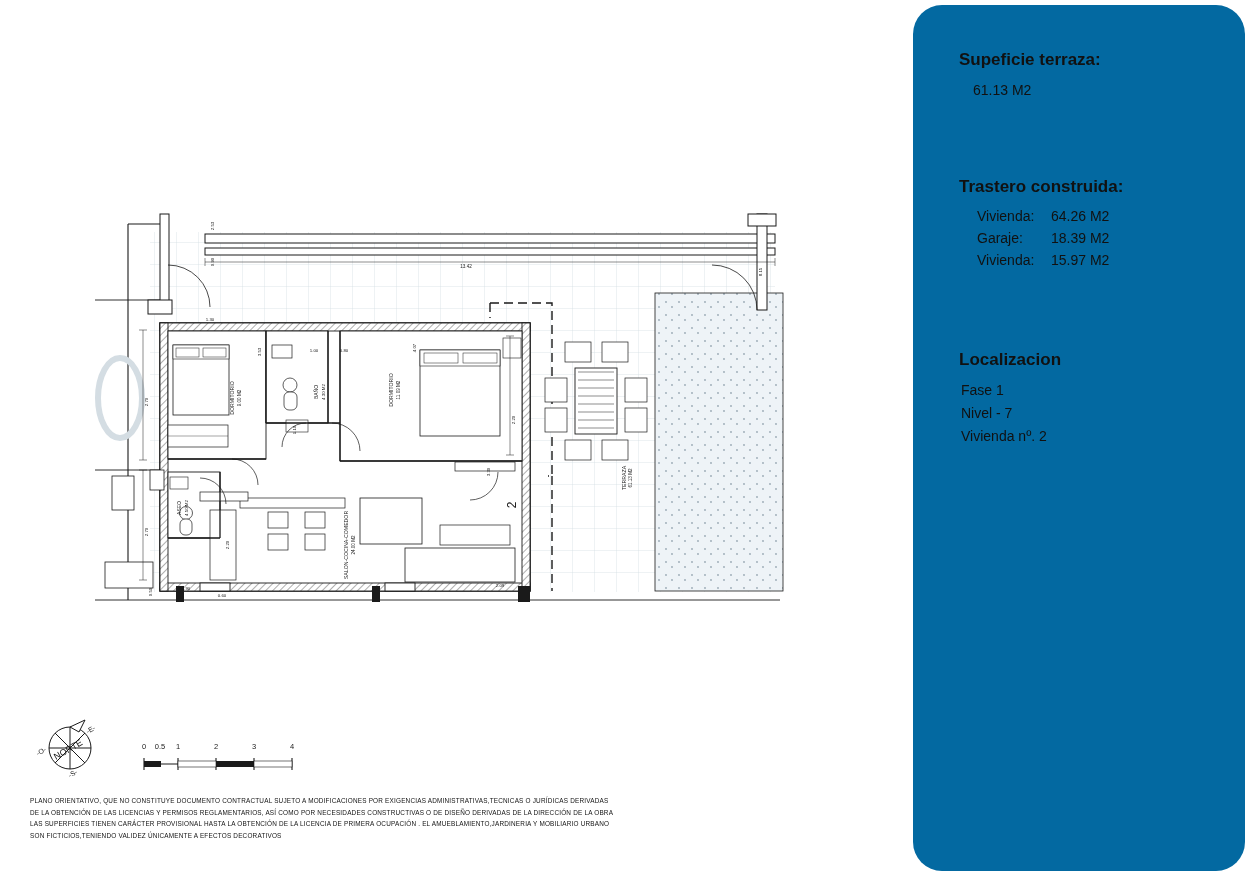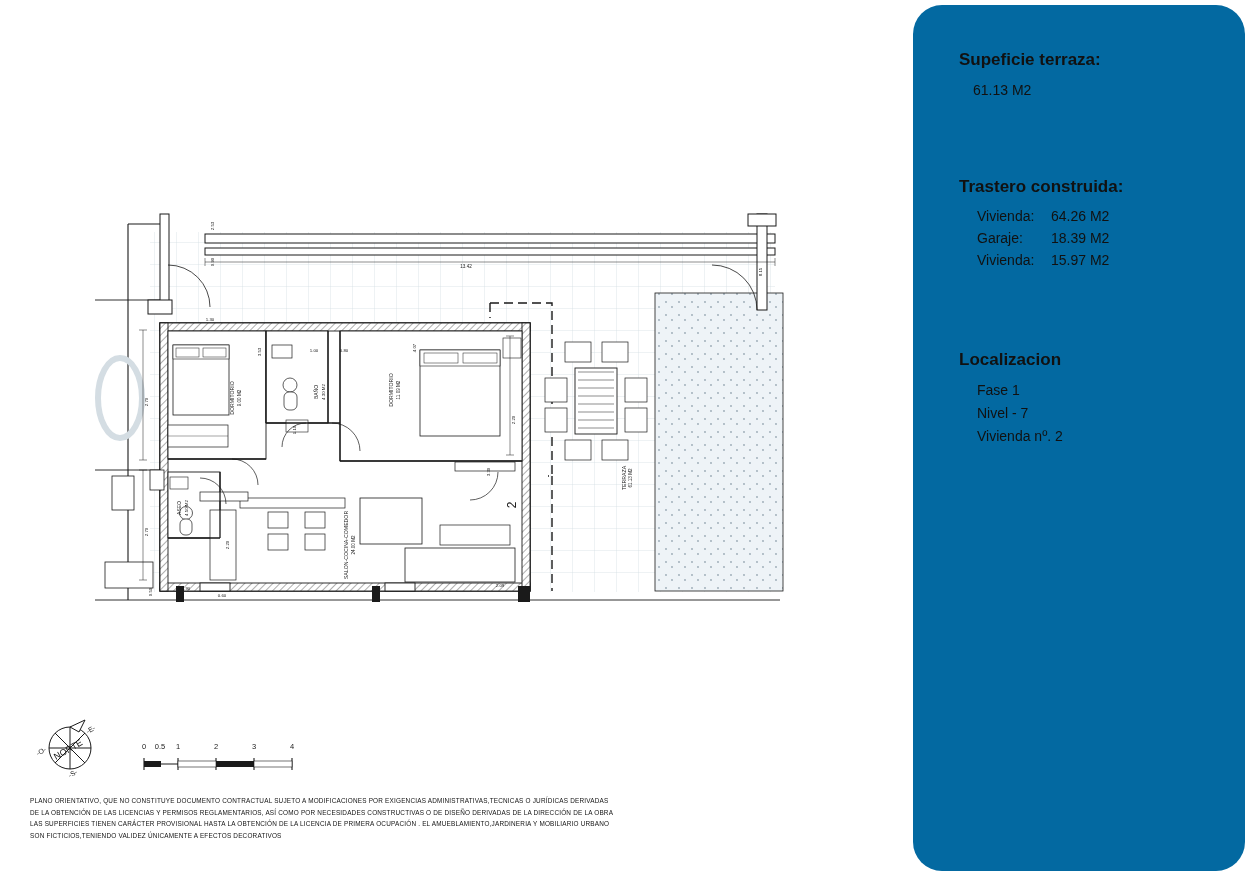--- a/index.html
+++ b/index.html
@@ -21,21 +21,21 @@
 
   #construida-block{position:absolute;left:0;top:172px;}
   #construida-block .panel-h{margin-bottom:11px;}
   #construida-block .panel-line{margin-left:18px;margin-bottom:6px;align-items:center;}
   .cons-row{display:flex;}
   .cons-row .k{width:74px;}
   .cons-row .v{width:auto;}
 
   #localizacion-block{position:absolute;left:0;top:345px;}
   #localizacion-block .panel-h{margin-bottom:12px;}
-  #localizacion-block .panel-line{margin-left:18px;margin-bottom:7px;}
+  #localizacion-block .panel-line{margin-left:2px;margin-bottom:7px;}
 
   
   #floor-plan{position:absolute;left:0;top:0;width:913px;height:877px;}
   #floor-plan svg{display:block;}
 
   
   #north-symbol{position:absolute;left:30px;top:712px;width:110px;height:72px;}
   #scale-bar{position:absolute;left:140px;top:740px;width:190px;height:36px;}
   #legal-text{position:absolute;left:30px;top:795px;width:600px;font-size:6.4px;line-height:11.5px;color:#111;letter-spacing:.2px;}
   #legal-text div{white-space:nowrap;}

